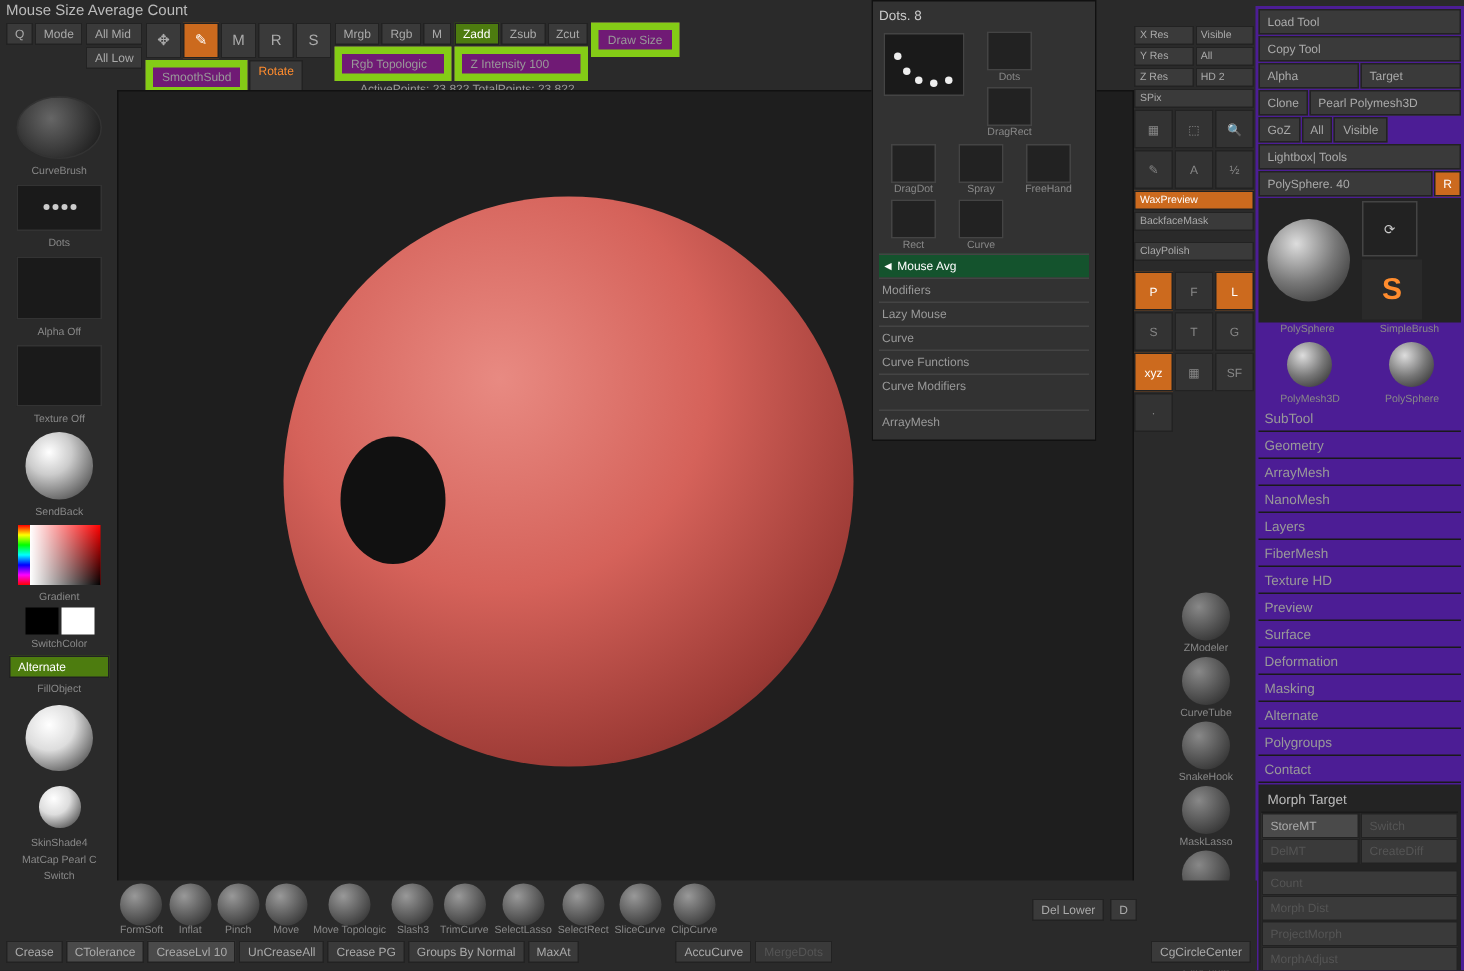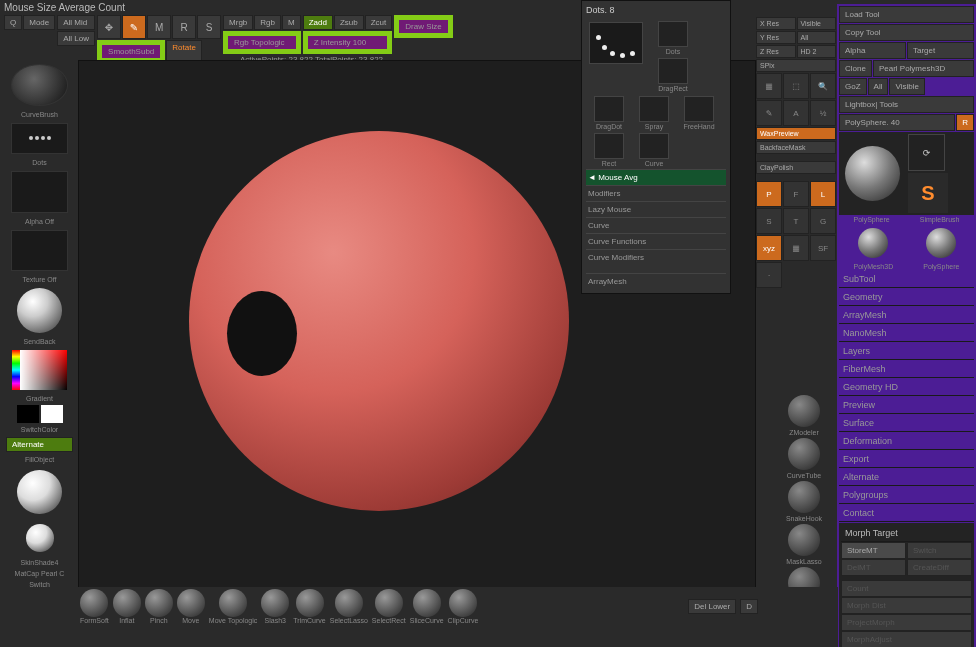--- a/index.html
+++ b/index.html
@@ -308,25 +308,25 @@
   <div class="r2-row" style="justify-content:space-around;font-size:7px;color:#888">
     <span>PolyMesh3D</span>
     <span>PolySphere</span>
   </div>
   <div class="panel-head">SubTool</div>
   <div class="panel-head">Geometry</div>
   <div class="panel-head">ArrayMesh</div>
   <div class="panel-head">NanoMesh</div>
   <div class="panel-head">Layers</div>
   <div class="panel-head">FiberMesh</div>
-  <div class="panel-head">Geometry HD</div>
+  <div class="panel-head">Texture HD</div>
   <div class="panel-head">Preview</div>
   <div class="panel-head">Surface</div>
   <div class="panel-head">Deformation</div>
-  <div class="panel-head">Export</div>
+  <div class="panel-head">Masking</div>
   <div class="panel-head">Alternate</div>
   <div class="panel-head">Polygroups</div>
   <div class="panel-head">Contact</div>
   <div style="background:#232323;padding:2px">
     <div class="panel-head" style="color:#bbb">Morph Target</div>
     <div class="r2-row">
         <div class="r2-btn wide" style="background:#4a4a4a">StoreMT</div>
         <div class="r2-btn wide" style="color:#555">Switch</div>
       </div>
     <div class="r2-row">
@@ -385,13 +385,27 @@
         <span>SliceCurve</span>
       </div>
     <div class="br">
         <div class="bi"></div>
         <span>ClipCurve</span>
       </div>
     <div style="flex:1"></div>
     <div class="btn">Del Lower</div>
     <div class="btn">D</div>
   </div>
+  <div class="bottom-ctrls">
+    <div class="btn">Crease</div>
+    <div class="btn" style="background:#4a4a4a">CTolerance</div>
+    <div class="btn" style="background:#4a4a4a">CreaseLvl 10</div>
+    <div class="btn">UnCreaseAll</div>
+    <div class="btn">Crease PG</div>
+    <div class="btn">Groups By Normal</div>
+    <div class="btn">MaxAt</div>
+    <div style="width:60px"></div>
+    <div class="btn">AccuCurve</div>
+    <div class="btn" style="color:#555">MergeDots</div>
+    <div style="flex:1"></div>
+    <div class="btn">CgCircleCenter</div>
+  </div>
 </div>
 
 </body></html>

